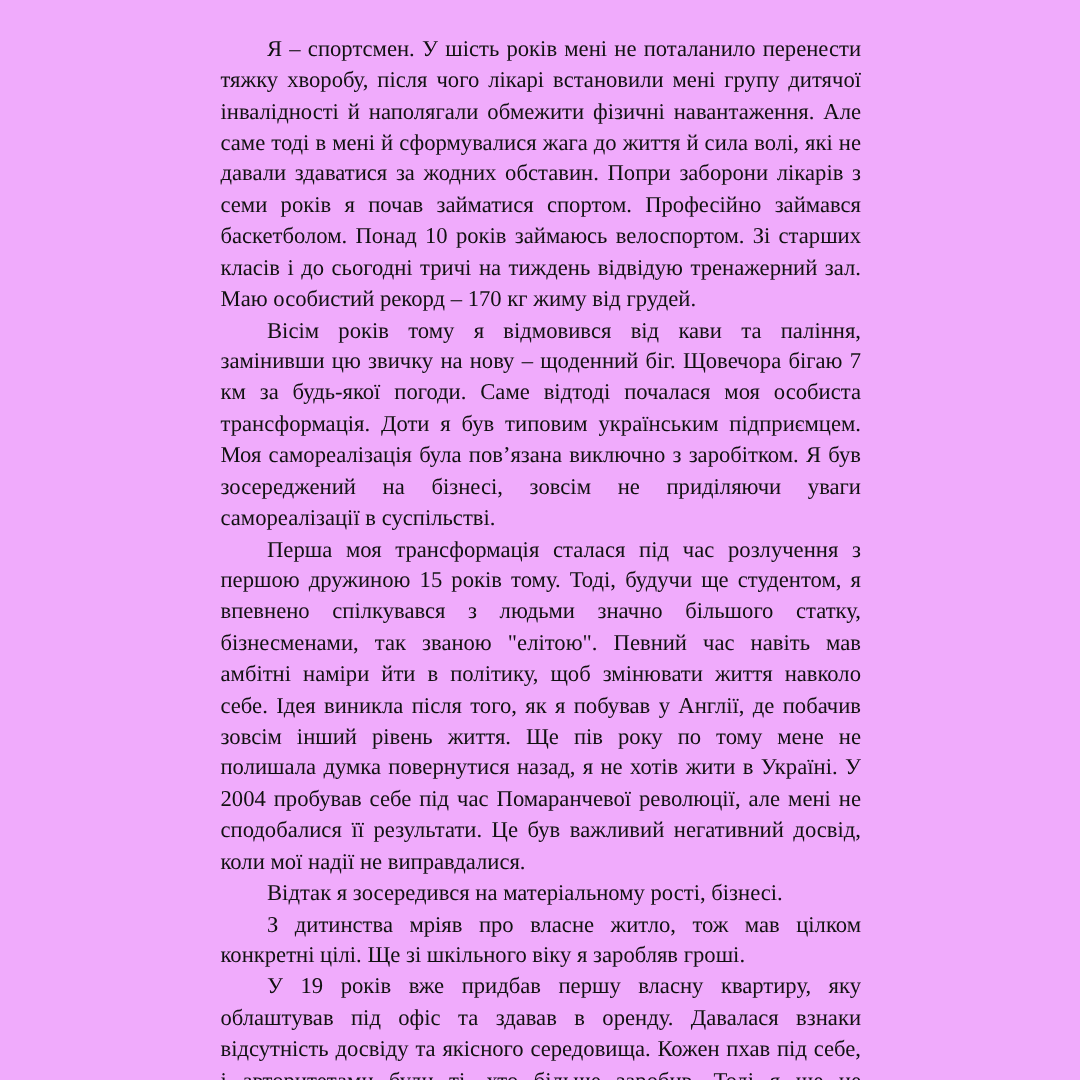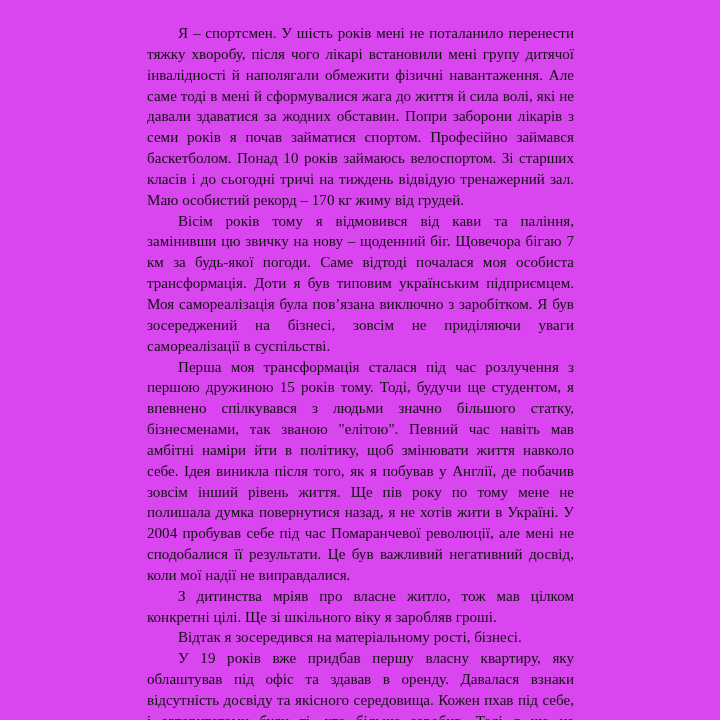--- a/index.html
+++ b/index.html
@@ -46,22 +46,22 @@
   }
 
   
   #text-column p:last-child {
     text-align: justify;
   }
 </style>
 </head>
 <body style="background: rgb(255, 255, 255);">
 
-<div id="page" style="background: #d946ef;">
+<div id="page" style="background: #f0abfc;">
   <div id="text-column" style="color: rgb(17, 17, 17);">
     <p>Я – спортсмен. У шість років мені не поталанило перенести тяжку хворобу, після чого лікарі встановили мені групу дитячої інвалідності й наполягали обмежити фізичні навантаження. Але саме тоді в мені й сформувалися жага до життя й сила волі, які не давали здаватися за жодних обставин. Попри заборони лікарів з семи років я почав займатися спортом. Професійно займався баскетболом. Понад 10 років займаюсь велоспортом. Зі старших класів і до сьогодні тричі на тиждень відвідую тренажерний зал. Маю особистий рекорд – 170 кг жиму від грудей.</p>
     <p>Вісім років тому я відмовився від кави та паління, замінивши цю звичку на нову – щоденний біг. Щовечора бігаю 7 км за будь-якої погоди. Саме відтоді почалася моя особиста трансформація. Доти я був типовим українським підприємцем. Моя самореалізація була пов’язана виключно з заробітком. Я був зосереджений на бізнесі, зовсім не приділяючи уваги самореалізації в суспільстві.</p>
     <p>Перша моя трансформація сталася під час розлучення з першою дружиною 15 років тому. Тоді, будучи ще студентом, я впевнено спілкувався з людьми значно більшого статку, бізнесменами, так званою "елітою". Певний час навіть мав амбітні наміри йти в політику, щоб змінювати життя навколо себе. Ідея виникла після того, як я побував у Англії, де побачив зовсім інший рівень життя. Ще пів року по тому мене не полишала думка повернутися назад, я не хотів жити в Україні. У 2004 пробував себе під час Помаранчевої революції, але мені не сподобалися її результати. Це був важливий негативний досвід, коли мої надії не виправдалися.</p>
+    <p>Відтак я зосередився на матеріальному рості, бізнесі.</p>
     <p>З дитинства мріяв про власне житло, тож мав цілком конкретні цілі. Ще зі шкільного віку я заробляв гроші.</p>
-    <p>Відтак я зосередився на матеріальному рості, бізнесі.</p>
     <p>У 19 років вже придбав першу власну квартиру, яку облаштував під офіс та здавав в оренду. Давалася взнаки відсутність досвіду та якісного середовища. Кожен пхав під себе, і авторитетами були ті, хто більше заробив. Тоді я ще не усвідомлював, у який спосіб люди заробили свої</p>
   </div>
 </div>
 
 </body></html>

